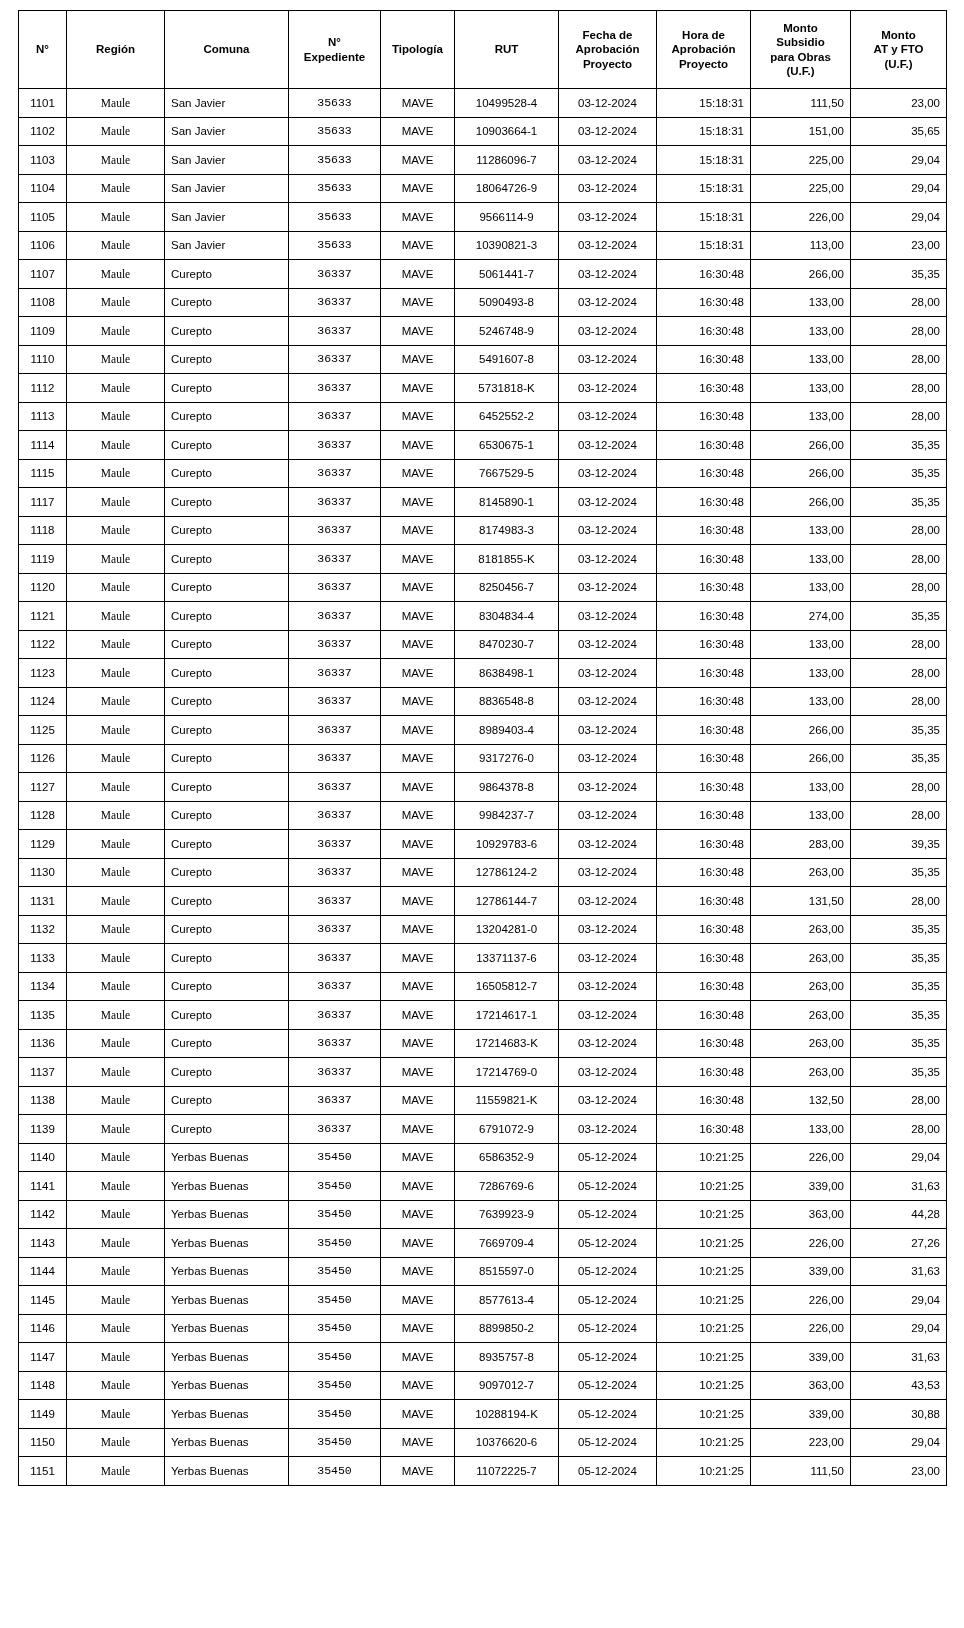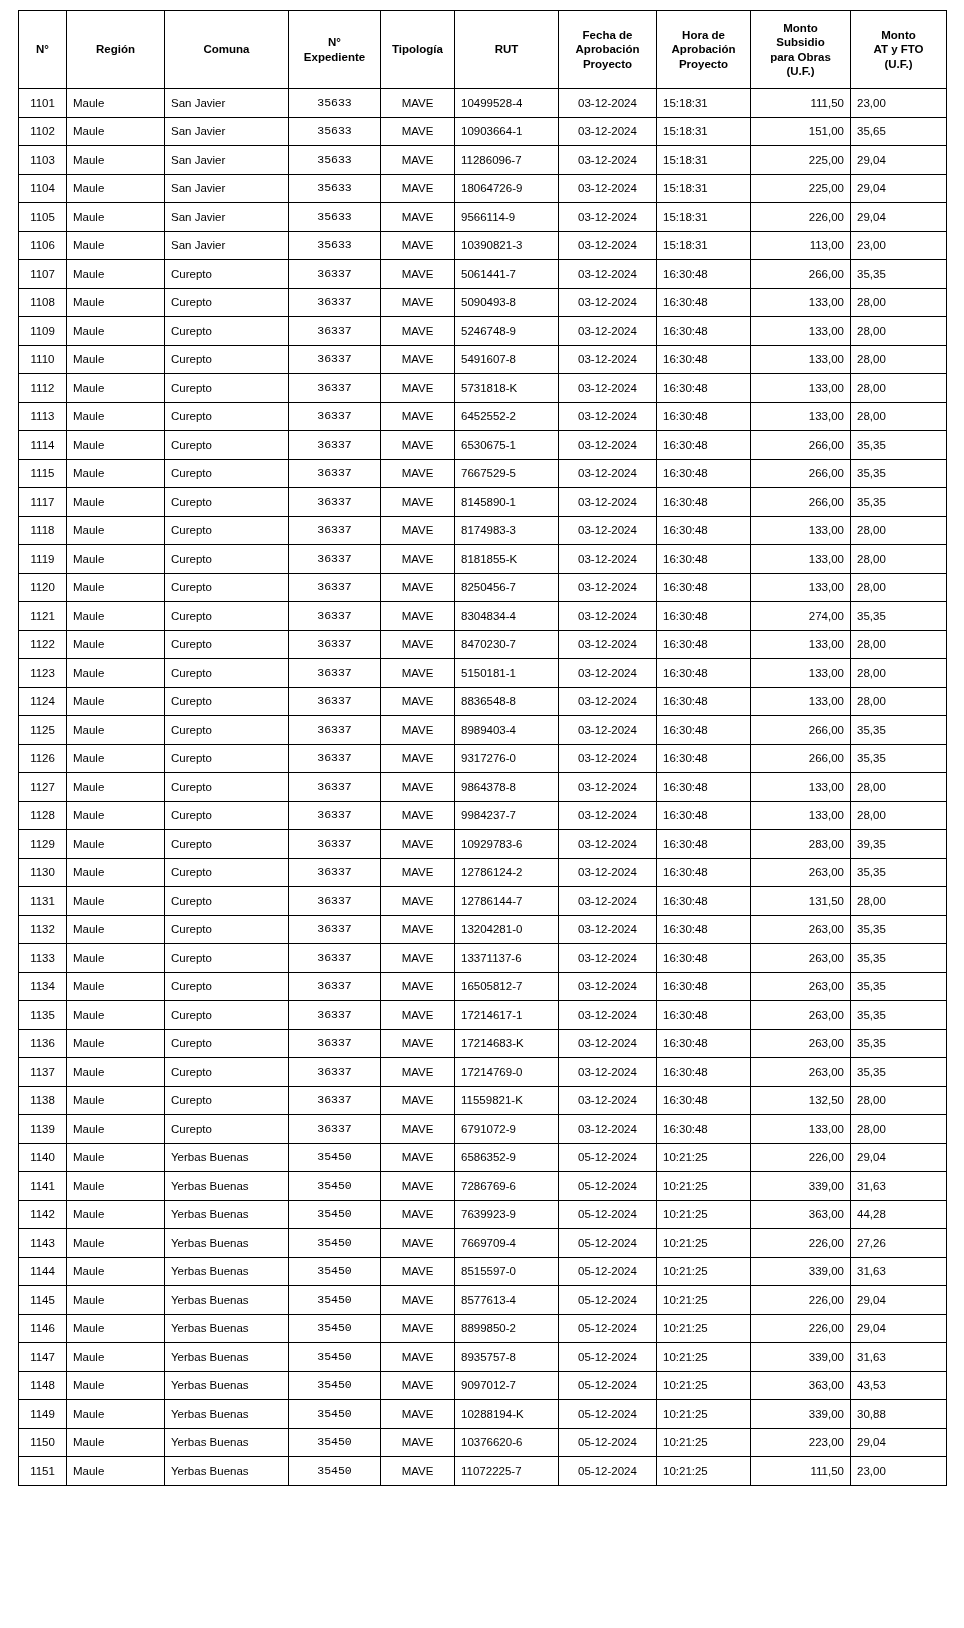--- a/index.html
+++ b/index.html
@@ -42,29 +42,29 @@
   table.data-table tbody td {
     height: 28.5px;
     box-sizing: border-box;
     vertical-align: middle;
     padding: 0 6px;
     white-space: nowrap;
     overflow: hidden;
   }
   
   .c-n      { text-align: center; }
-  .c-reg    { text-align: left; }
+  .c-reg    { text-align: center; font-family: Liberation Serif, serif; }
   .c-com    { text-align: left; }
   .c-exp    { text-align: center; font-family: Liberation Mono, monospace; }
   .c-tip    { text-align: center; }
-  .c-rut    { text-align: left; }
+  .c-rut    { text-align: center; }
   .c-fec    { text-align: center; }
-  .c-hor    { text-align: left; }
+  .c-hor    { text-align: right; }
   .c-sub    { text-align: right; }
-  .c-at     { text-align: left; }
+  .c-at     { text-align: right; }
 
   
   col.w-n    { width: 48px; }
   col.w-reg  { width: 98px; }
   col.w-com  { width: 124px; }
   col.w-exp  { width: 92px; }
   col.w-tip  { width: 74px; }
   col.w-rut  { width: 104px; }
   col.w-fec  { width: 98px; }
   col.w-hor  { width: 94px; }
@@ -374,21 +374,21 @@
           <td class="c-hor">16:30:48</td>
           <td class="c-sub">133,00</td>
           <td class="c-at">28,00</td>
         </tr>
         <tr>
           <td class="c-n">1123</td>
           <td class="c-reg">Maule</td>
           <td class="c-com">Curepto</td>
           <td class="c-exp">36337</td>
           <td class="c-tip">MAVE</td>
-          <td class="c-rut">5150181-1</td>
+          <td class="c-rut">8638498-1</td>
           <td class="c-fec">03-12-2024</td>
           <td class="c-hor">16:30:48</td>
           <td class="c-sub">133,00</td>
           <td class="c-at">28,00</td>
         </tr>
         <tr>
           <td class="c-n">1124</td>
           <td class="c-reg">Maule</td>
           <td class="c-com">Curepto</td>
           <td class="c-exp">36337</td>

